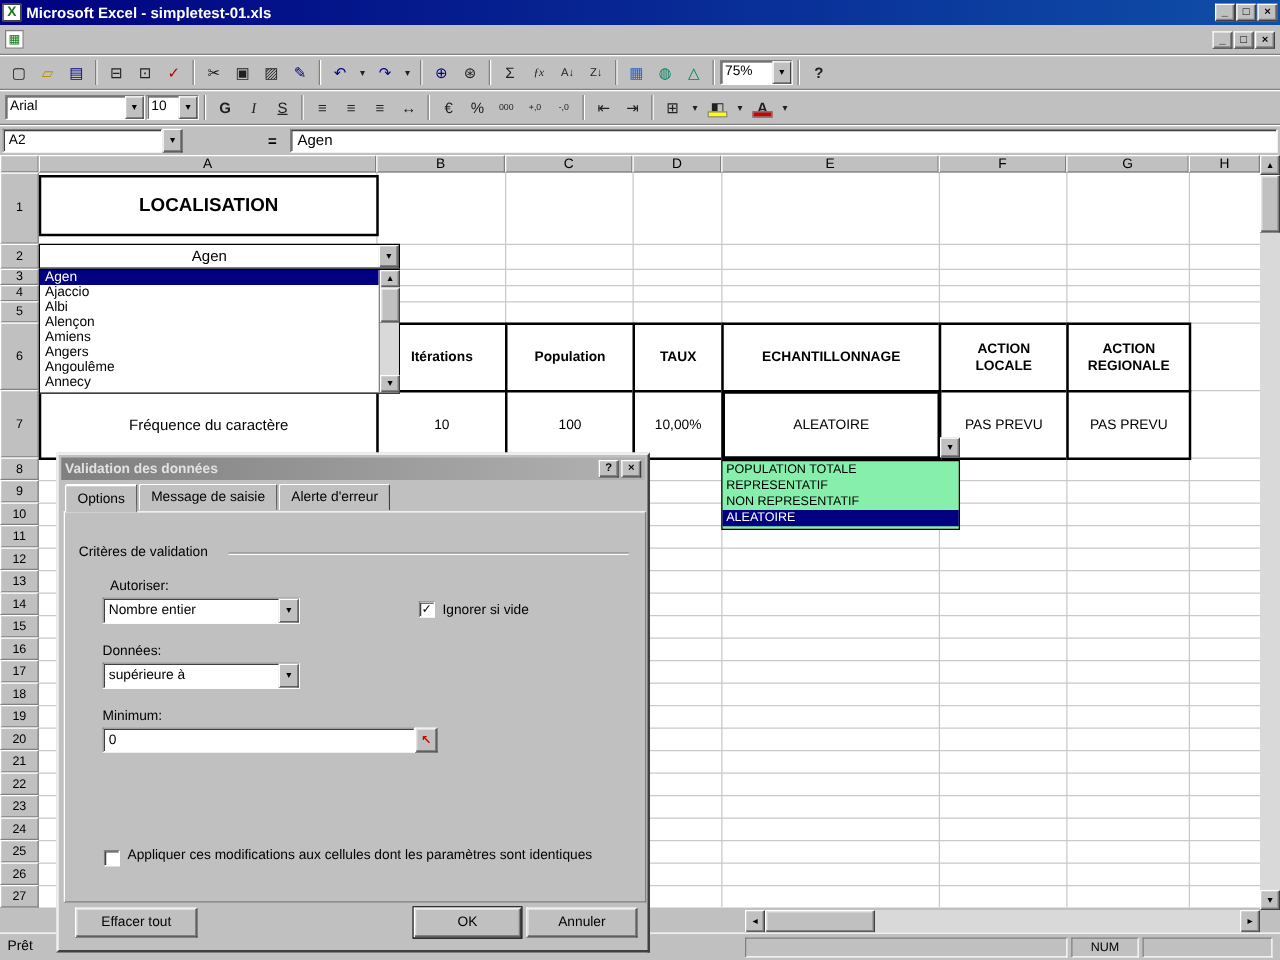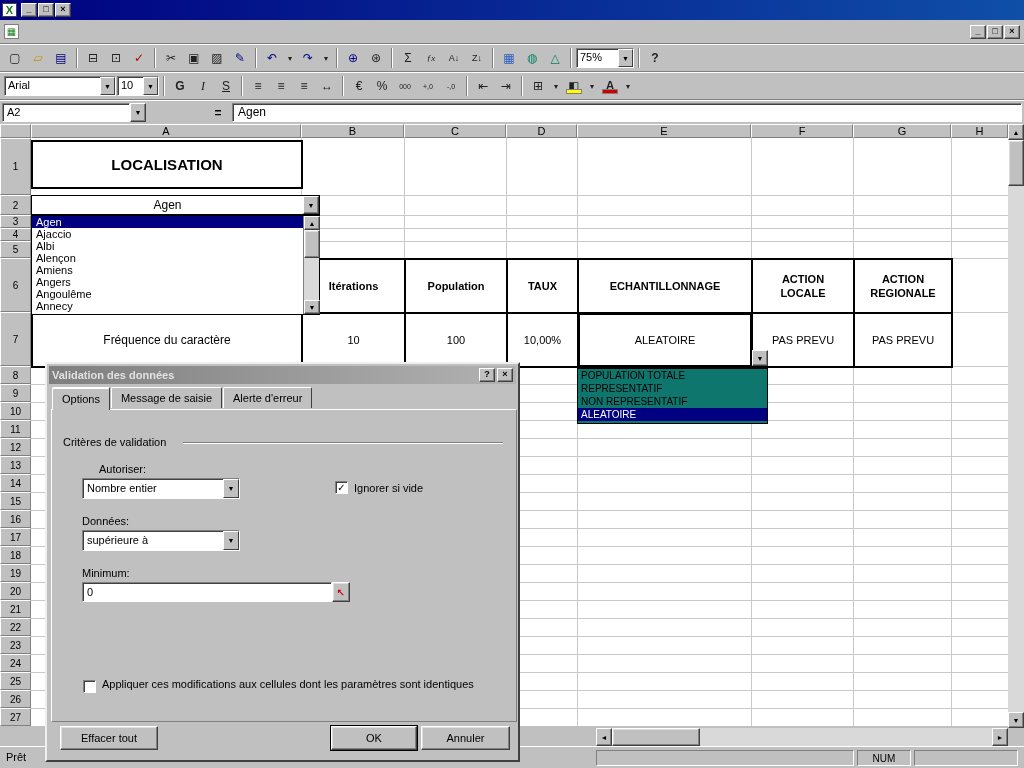--- a/index.html
+++ b/index.html
@@ -88,21 +88,21 @@
   #city-list{position:absolute;left:31px;top:215px;width:289px;height:100px;background:#fff;border:1px solid #000;
              display:flex;z-index:5;}
   #city-items{flex:1;}
   .li{height:12px;line-height:12px;font-size:11px;padding-left:4px;white-space:nowrap;}
   .li.sel{background:#000080;color:#fff;}
   #city-scroll{width:16px;position:relative;background:#d9d9d9;border-left:1px solid #808080;}
   #city-scroll .sbtn{width:16px;height:14px;}
   #city-thumb{position:absolute;left:0;top:14px;width:16px;height:28px;}
   #city-down{position:absolute;left:0;bottom:0;}
   #e7-arrow{position:absolute;left:752px;top:350px;width:16px;height:16px;z-index:4;}
-  #sampling-list{position:absolute;left:577px;top:368px;width:191px;height:56px;background:#0f766e;border:1px solid #000;z-index:5;}
+  #sampling-list{position:absolute;left:577px;top:368px;width:191px;height:56px;background:#86efac;border:1px solid #000;z-index:5;}
   .sli{height:13px;line-height:13px;font-size:10px;padding-left:3px;white-space:nowrap;}
   .sli.sel{background:#000080;color:#fff;}
 
   
   #dialog{position:absolute;left:45px;top:362px;width:475px;height:400px;z-index:20;}
   #dlg-title{position:absolute;left:2px;top:2px;right:2px;height:18px;
              background:linear-gradient(90deg,#7f7f7f,#b2b2b2);display:flex;align-items:center;padding:0 3px;}
   #dlg-title-text{color:#e2e2e2;font-weight:bold;font-size:11px;flex:1;}
   #dlg-tabs{position:absolute;left:5px;top:23px;height:23px;z-index:3;display:flex;}
   .tab{height:21px;line-height:20px;padding:0 9px;font-size:11px;background:#c0c0c0;
@@ -119,21 +119,21 @@
           border-bottom:1px solid #fff;border-right:1px solid #fff;box-shadow:inset 1px 1px 0 #404040;display:flex;z-index:2;}
   .dcombo-t{flex:1;font-size:11px;padding:3px 4px;white-space:nowrap;}
   .dcombo-b{width:16px;background:#c0c0c0;border-top:1px solid #fff;border-left:1px solid #fff;
             border-bottom:1px solid #404040;border-right:1px solid #404040;font-size:7px;
             display:flex;align-items:center;justify-content:center;}
   #combo-allow{left:35px;top:114px;}
   #combo-data{left:35px;top:166px;}
   .chk{position:absolute;width:13px;height:13px;background:#fff;border-top:1px solid #808080;border-left:1px solid #808080;
        border-bottom:1px solid #fff;border-right:1px solid #fff;box-shadow:inset 1px 1px 0 #404040;
        font-size:10px;line-height:12px;text-align:center;z-index:2;}
-  #lbl-allow{left:52px;top:99px;}
+  #lbl-allow{left:41px;top:99px;}
   #chk-ignore{left:288px;top:117px;}
   #lbl-ignore{left:307px;top:118px;}
   #lbl-data{left:35px;top:151px;}
   #lbl-min{left:35px;top:203px;}
   #input-min{position:absolute;left:35px;top:218px;width:250px;height:20px;font-size:11px;padding:2px 4px;
              z-index:2;font-family:inherit;border-top:1px solid #808080;border-left:1px solid #808080;
              border-bottom:1px solid #fff;border-right:1px solid #fff;box-shadow:inset 1px 1px 0 #404040;background:#fff;}
   #btn-collapse{position:absolute;left:285px;top:218px;width:18px;height:20px;z-index:2;color:#d00000;font-size:10px;font-weight:bold;}
   #chk-apply{left:36px;top:316px;}
   #lbl-apply{position:absolute;left:55px;top:313px;width:402px;font-size:11px;line-height:14px;z-index:2;}
@@ -159,20 +159,21 @@
   #sseg-num{left:857px;width:54px;}
   #sseg-2{left:914px;width:104px;}
 </style>
 </head>
 <body>
 
 <div id="app">
 
   <div id="titlebar">
     <span id="titlebar-icon">X</span>
+    <span id="titlebar-title">Microsoft Excel - simpletest-01.xls</span>
     <span class="winbtns">
       <span class="wbtn">_</span>
       <span class="wbtn">□</span>
       <span class="wbtn">×</span>
     </span>
   </div>
 
   <div id="menubar">
     <span id="menubar-icon">▦</span>
     <span id="menu-wincontrols">

